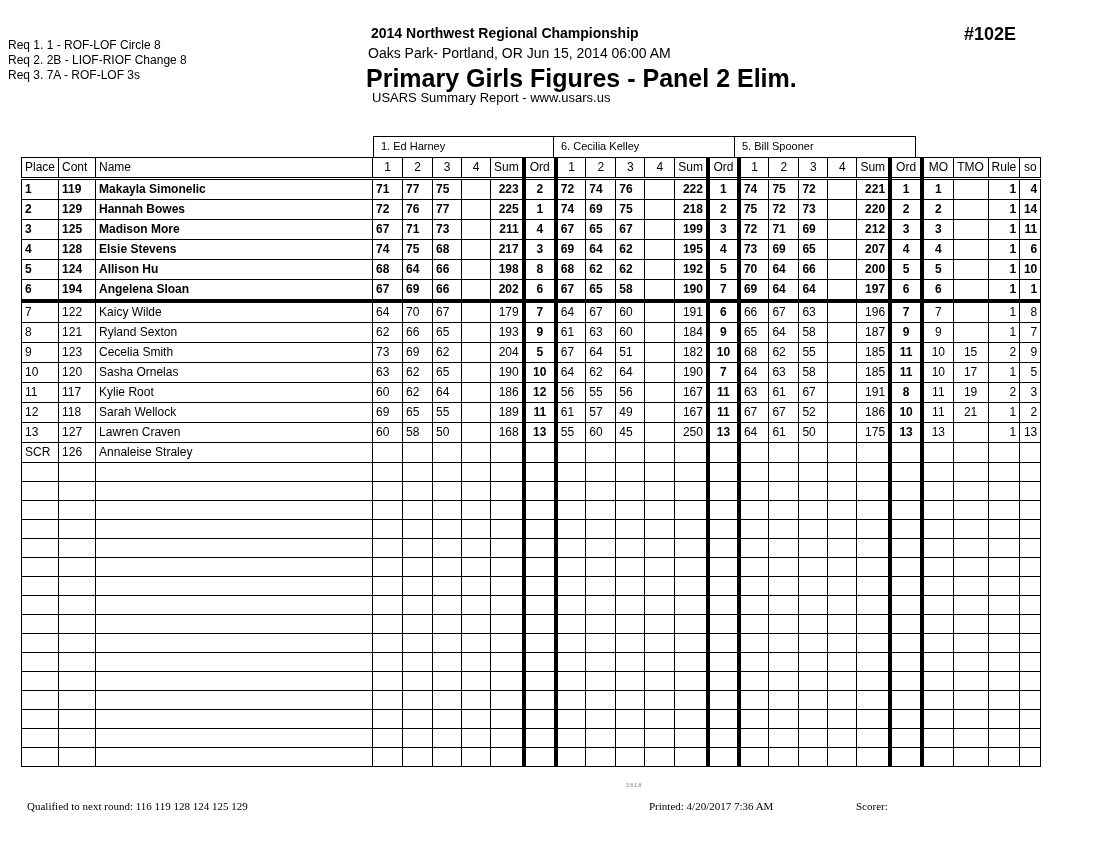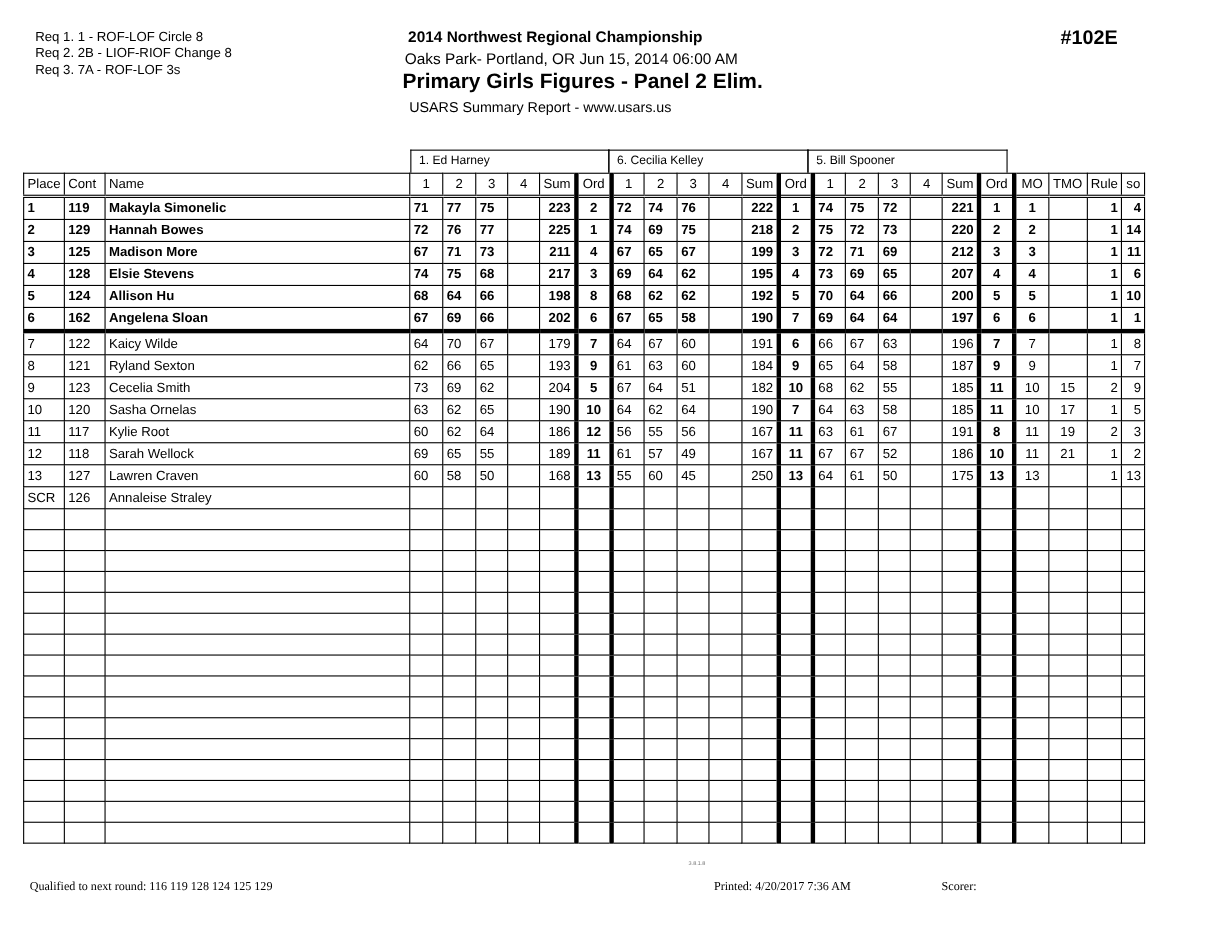--- a/index.html
+++ b/index.html
@@ -1,22 +1,22 @@
 <!DOCTYPE html>
 <html><head>
 <meta charset="utf-8">
 <style>
   html, body { margin:0; padding:0; background:#ffffff; }
   body { width:1100px; height:850px; position:relative; overflow:hidden;
          font-family:"Liberation Sans", sans-serif; color:#000; }
   .abs { position:absolute; white-space:nowrap; }
-  .req { font-size:12px; line-height:15px; left:32px; }
+  .req { font-size:12px; line-height:15px; left:8px;margin-top:12px; }
   .title1 { font-size:14px; font-weight:bold; left:371px; top:25px; }
   .title2 { font-size:14px; left:368px; top:45px; }
-  .title3 { font-size:19px; font-weight:bold; left:366px; top:64px; }
+  .title3 { font-size:25px; font-weight:bold; left:366px; top:64px; }
   .title4 { font-size:13px; left:372px; top:90px; }
   .evnum { font-size:18px; font-weight:bold; left:964px; top:24px; }
 
   .judgebox { position:absolute; top:136px; height:21px; border:1px solid #000; border-bottom:none;
               box-sizing:border-box; font-size:11px; padding:3px 0 0 7px; }
 
   table.grid { position:absolute; left:21px; top:157px; border-collapse:collapse; table-layout:fixed; }
   table.grid td { border:1px solid #000; height:19px; padding:0 3px; font-size:12px; line-height:19px;
                   overflow:hidden; white-space:nowrap; box-sizing:border-box; }
   table.grid tr.hdr td { height:20px; border-bottom:3px double #000; }
@@ -233,21 +233,21 @@
         <td class="num-l"></td>
         <td class="num-r">200</td>
         <td class="ord thickL">5</td>
         <td class="num-c thickL">5</td>
         <td class="num-c"></td>
         <td class="num-r">1</td>
         <td class="num-r">10</td>
       </tr>
       <tr class="top cut">
         <td>6</td>
-        <td>162</td>
+        <td>194</td>
         <td>Angelena Sloan</td>
         <td class="num-l">67</td>
         <td class="num-l">69</td>
         <td class="num-l">66</td>
         <td class="num-l"></td>
         <td class="num-r">202</td>
         <td class="ord thickL">6</td>
         <td class="num-l thickL">67</td>
         <td class="num-l">65</td>
         <td class="num-l">58</td>

